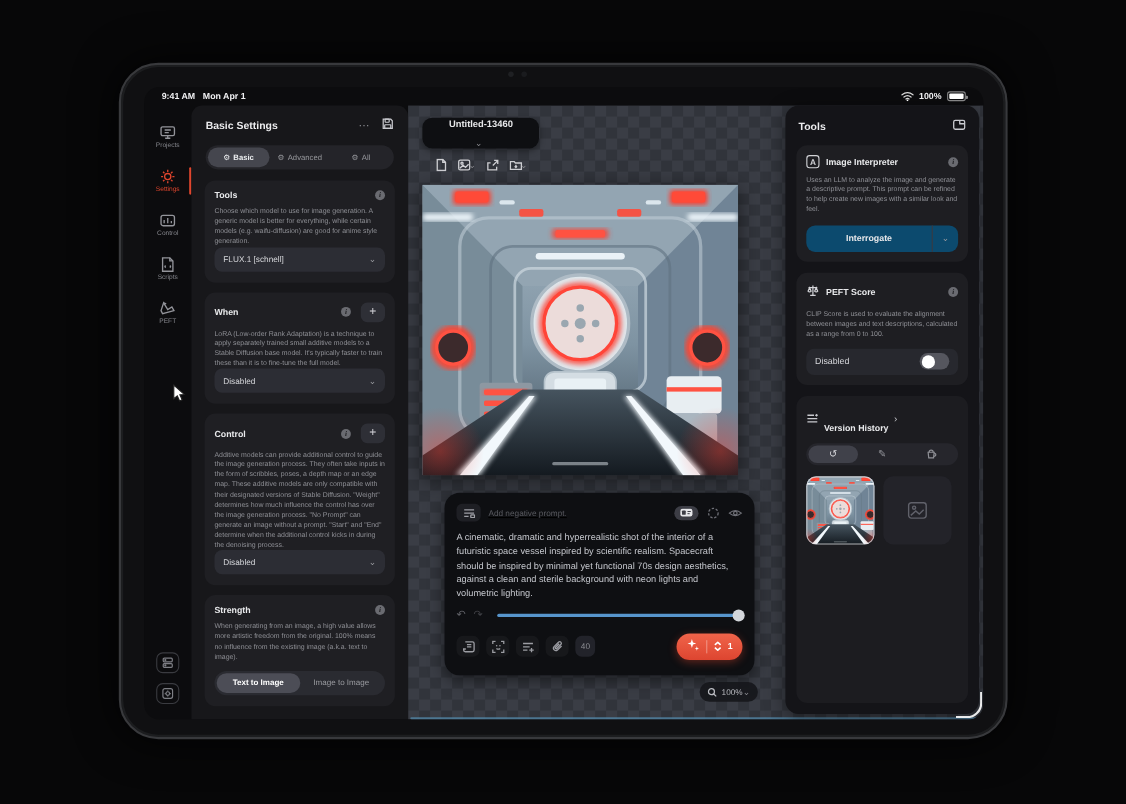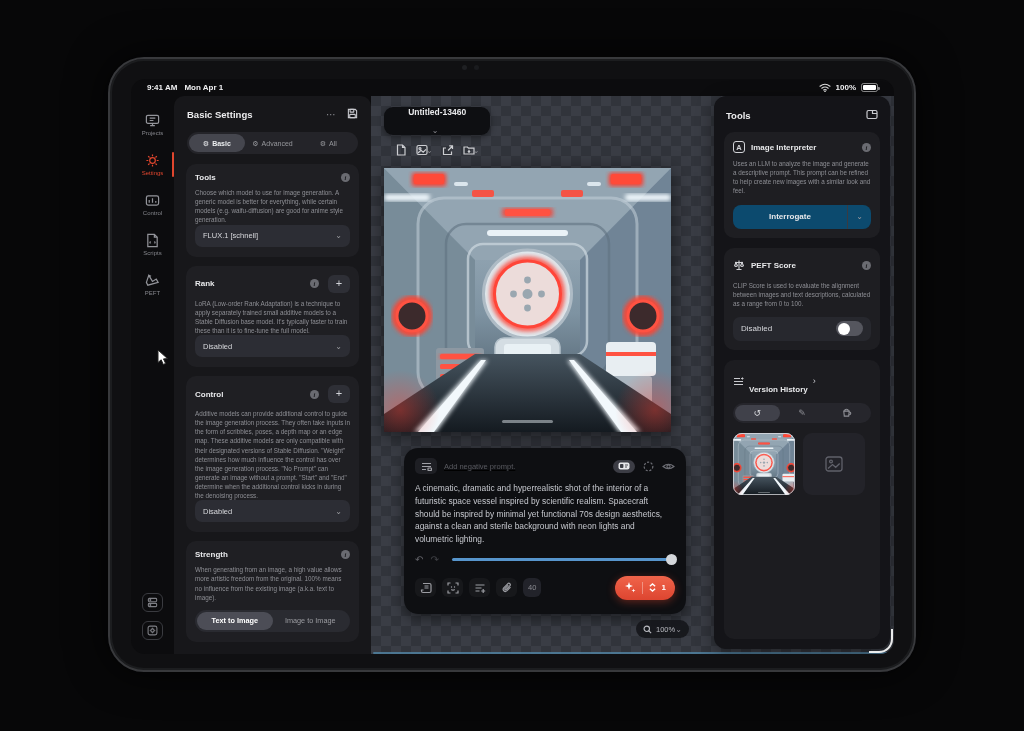--- a/index.html
+++ b/index.html
@@ -404,21 +404,21 @@
             </div>
             <div class="card-desc">Choose which model to use for image generation. A generic model is better for everything, while certain models (e.g. waifu-diffusion) are good for anime style generation.</div>
             <div class="dropdown">
               <span>FLUX.1 [schnell]</span>
               <span class="chev">⌄</span>
             </div>
           </div>
 
           <div class="card">
             <div class="card-row">
-              <span class="card-title">Rank</span>
+              <span class="card-title">When</span>
               <span class="info-dot">i</span>
               <span class="plus-btn">+</span>
             </div>
             <div class="card-desc">LoRA (Low-order Rank Adaptation) is a technique to apply separately trained small additive models to a Stable Diffusion base model. It's typically faster to train these than it is to fine-tune the full model.</div>
             <div class="dropdown">
               <span>Disabled</span>
               <span class="chev">⌄</span>
             </div>
           </div>
 

